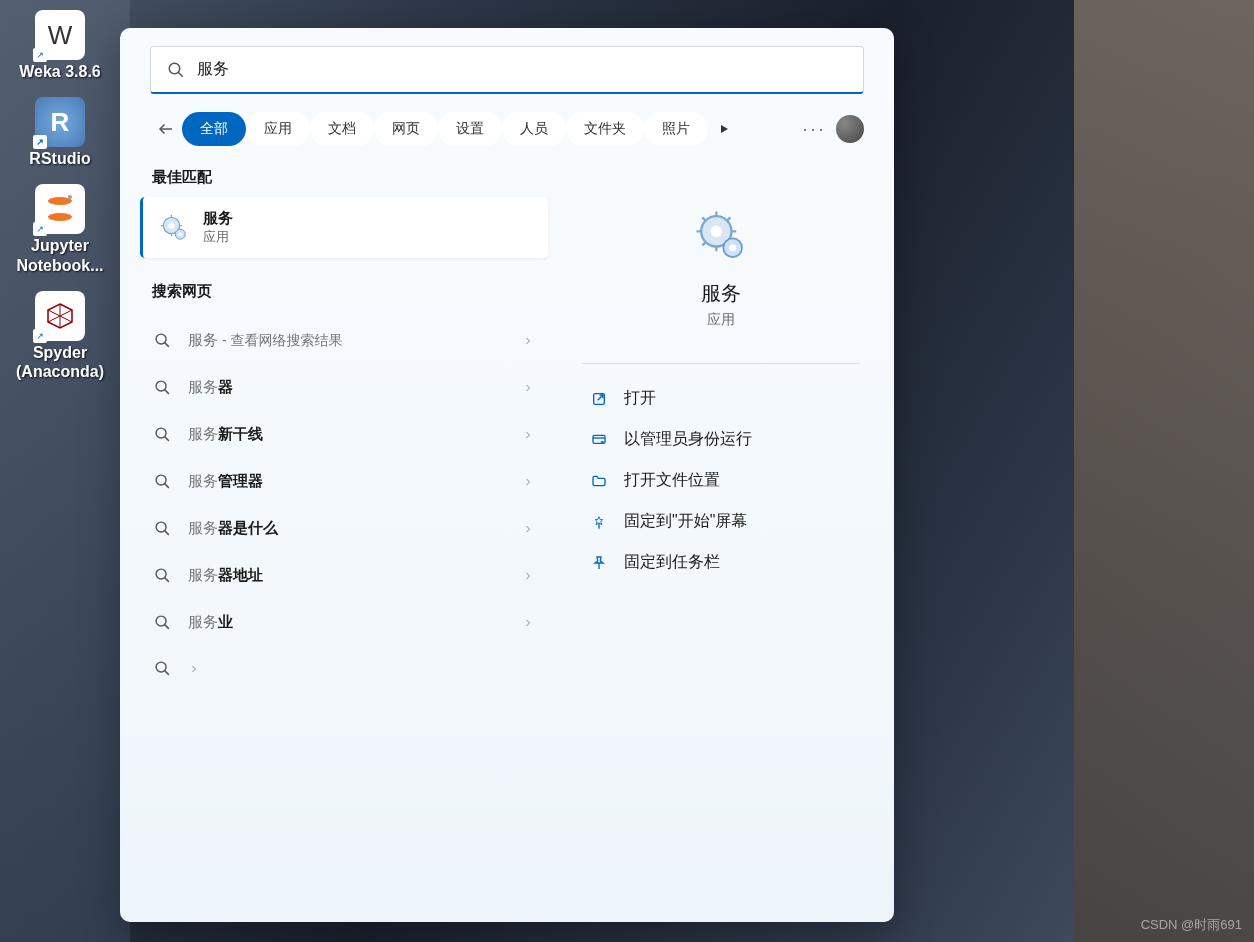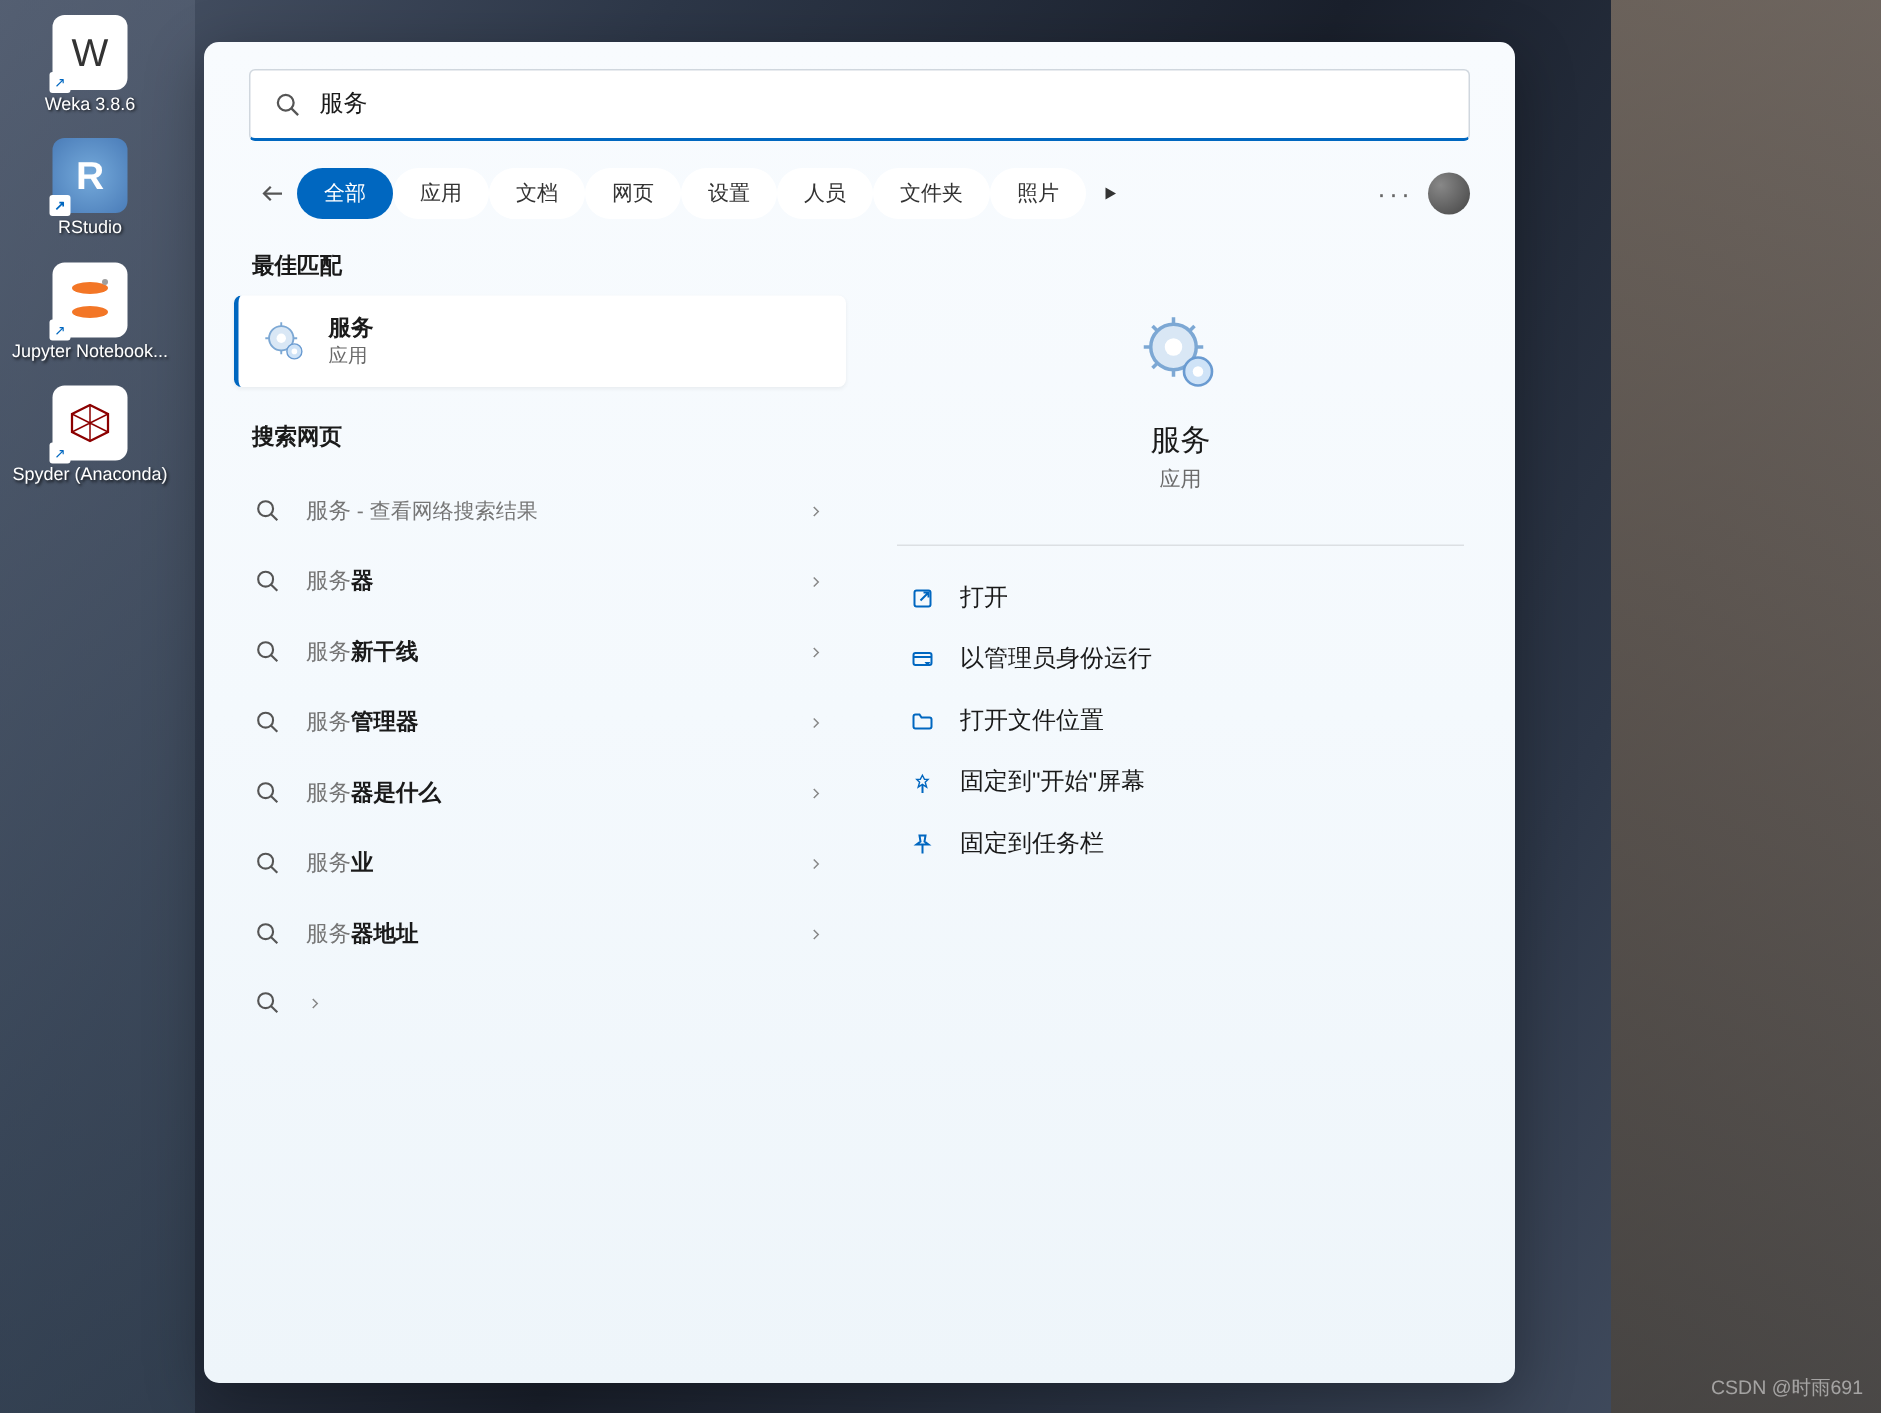--- a/index.html
+++ b/index.html
@@ -6,32 +6,32 @@
 body { width: 1254px; height: 942px; background: linear-gradient(135deg, #3a4a5c 0%, #2c3e50 30%, #34495e 60%, #2c3e50 100%); position: relative; overflow: hidden; }
 
 
 .desktop-bg { position: absolute; inset: 0; background: linear-gradient(120deg, #4a5568 0%, #2d3748 25%, #1a202c 50%, #2d3748 75%, #4a5568 100%); }
 .desktop-bg::before { content: ""; position: absolute; right: 0; top: 0; width: 180px; height: 100%; background: linear-gradient(180deg, #8a7a6a 0%, #6b5d4f 50%, #4a4238 100%); opacity: 0.7; }
 .desktop-bg::after { content: ""; position: absolute; left: 0; top: 0; width: 130px; height: 100%; background: linear-gradient(180deg, #5a6578 0%, #3a4a5c 100%); opacity: 0.6; }
 
 .desktop-icons { position: absolute; left: 0; top: 0; width: 120px; z-index: 1; }
 .desktop-icon { display: flex; flex-direction: column; align-items: center; padding: 6px 4px; margin: 4px 0; cursor: pointer; }
 .desktop-icon .icon-box { width: 50px; height: 50px; border-radius: 8px; display: flex; align-items: center; justify-content: center; font-size: 26px; position: relative; }
-.desktop-icon .icon-label { color: #fff; font-size: 12px; text-align: center; margin-top: 2px; text-shadow: 1px 1px 2px rgba(0,0,0,0.8); line-height: 1.2; }
+.desktop-icon .icon-label { color: #fff; font-size: 16px; text-align: center; margin-top: 2px; text-shadow: 1px 1px 2px rgba(0,0,0,0.8); line-height: 1.2; font-weight: bold; }
 .shortcut-badge { position: absolute; bottom: -2px; left: -2px; width: 14px; height: 14px; background: #fff; border-radius: 2px; display: flex; align-items: center; justify-content: center; font-size: 9px; color: #0067c0; }
 
 .weka-icon { background: #fff; color: #333; font-size: 12px; }
 .rstudio-icon { background: radial-gradient(circle, #75aadb 0%, #4a7cb8 100%); color: #fff; font-size: 28px; font-weight: bold; }
 .jupyter-icon { background: #fff; color: #f37626; }
 .spyder-icon { background: #fff; }
 
 .watermark { position: absolute; bottom: 8px; right: 12px; color: rgba(255,255,255,0.5); font-size: 13px; z-index: 100; }
 
 
-.search-panel { position: absolute; left: 136px; top: 28px; width: 874px; height: 894px; background: linear-gradient(180deg, #f8fbfe 0%, #f4f9fd 50%, #eef5fa 100%); border-radius: 10px; box-shadow: 0 10px 40px rgba(0,0,0,0.3); z-index: 10; overflow: hidden; }
+.search-panel { position: absolute; left: 120px; top: 28px; width: 774px; height: 894px; background: linear-gradient(180deg, #f8fbfe 0%, #f4f9fd 50%, #eef5fa 100%); border-radius: 10px; box-shadow: 0 10px 40px rgba(0,0,0,0.3); z-index: 10; overflow: hidden; }
 
 .search-bar { margin: 18px 30px 0 30px; background: #fff; border: 1px solid #d0d7de; border-bottom: 2px solid #0067c0; border-radius: 4px; height: 48px; display: flex; align-items: center; padding: 0 16px; }
 .search-bar .search-icon { color: #555; margin-right: 12px; }
 .search-bar input { border: none; outline: none; font-size: 16px; flex: 1; color: #1a1a1a; }
 
 .tabs-row { display: flex; align-items: center; padding: 18px 30px 12px 30px; }
 .back-btn { width: 32px; height: 32px; display: flex; align-items: center; justify-content: center; color: #555; cursor: pointer; border-radius: 4px; }
 .tab { padding: 7px 17px; border-radius: 18px; font-size: 14px; color: #333; background: #fff; cursor: pointer; border: 1px solid transparent; }
 .tab.active { background: #0067c0; color: #fff; }
 .tab-more { width: 32px; height: 32px; display: flex; align-items: center; justify-content: center; color: #333; cursor: pointer; }
@@ -243,35 +243,35 @@
               </svg>
             </span>
           </div>
           <div class="web-item">
             <span class="mag">
               <svg width="17" height="17" viewBox="0 0 24 24" fill="none" stroke="currentColor" stroke-width="2">
                 <circle cx="10" cy="10" r="7"></circle>
                 <line x1="21" y1="21" x2="15" y2="15"></line>
               </svg>
             </span>
+            <span class="text"><span class="prefix">服务</span><span class="bold">器地址</span><span class="hint"></span></span>
+            <span class="chev">
+              <svg width="12" height="12" viewBox="0 0 24 24" fill="none" stroke="currentColor" stroke-width="2">
+                <polyline points="9 6 15 12 9 18"></polyline>
+              </svg>
+            </span>
+          </div>
+          <div class="web-item">
+            <span class="mag">
+              <svg width="17" height="17" viewBox="0 0 24 24" fill="none" stroke="currentColor" stroke-width="2">
+                <circle cx="10" cy="10" r="7"></circle>
+                <line x1="21" y1="21" x2="15" y2="15"></line>
+              </svg>
+            </span>
             <span class="text"><span class="prefix">服务</span><span class="bold">业</span><span class="hint"></span></span>
-            <span class="chev">
-              <svg width="12" height="12" viewBox="0 0 24 24" fill="none" stroke="currentColor" stroke-width="2">
-                <polyline points="9 6 15 12 9 18"></polyline>
-              </svg>
-            </span>
-          </div>
-          <div class="web-item">
-            <span class="mag">
-              <svg width="17" height="17" viewBox="0 0 24 24" fill="none" stroke="currentColor" stroke-width="2">
-                <circle cx="10" cy="10" r="7"></circle>
-                <line x1="21" y1="21" x2="15" y2="15"></line>
-              </svg>
-            </span>
-            <span class="text"><span class="prefix">服务</span><span class="bold">器地址</span><span class="hint"></span></span>
             <span class="chev">
               <svg width="12" height="12" viewBox="0 0 24 24" fill="none" stroke="currentColor" stroke-width="2">
                 <polyline points="9 6 15 12 9 18"></polyline>
               </svg>
             </span>
           </div>
           <div class="web-item">
             <span class="mag">
               <svg width="17" height="17" viewBox="0 0 24 24" fill="none" stroke="currentColor" stroke-width="2">
                 <circle cx="10" cy="10" r="7"></circle>

